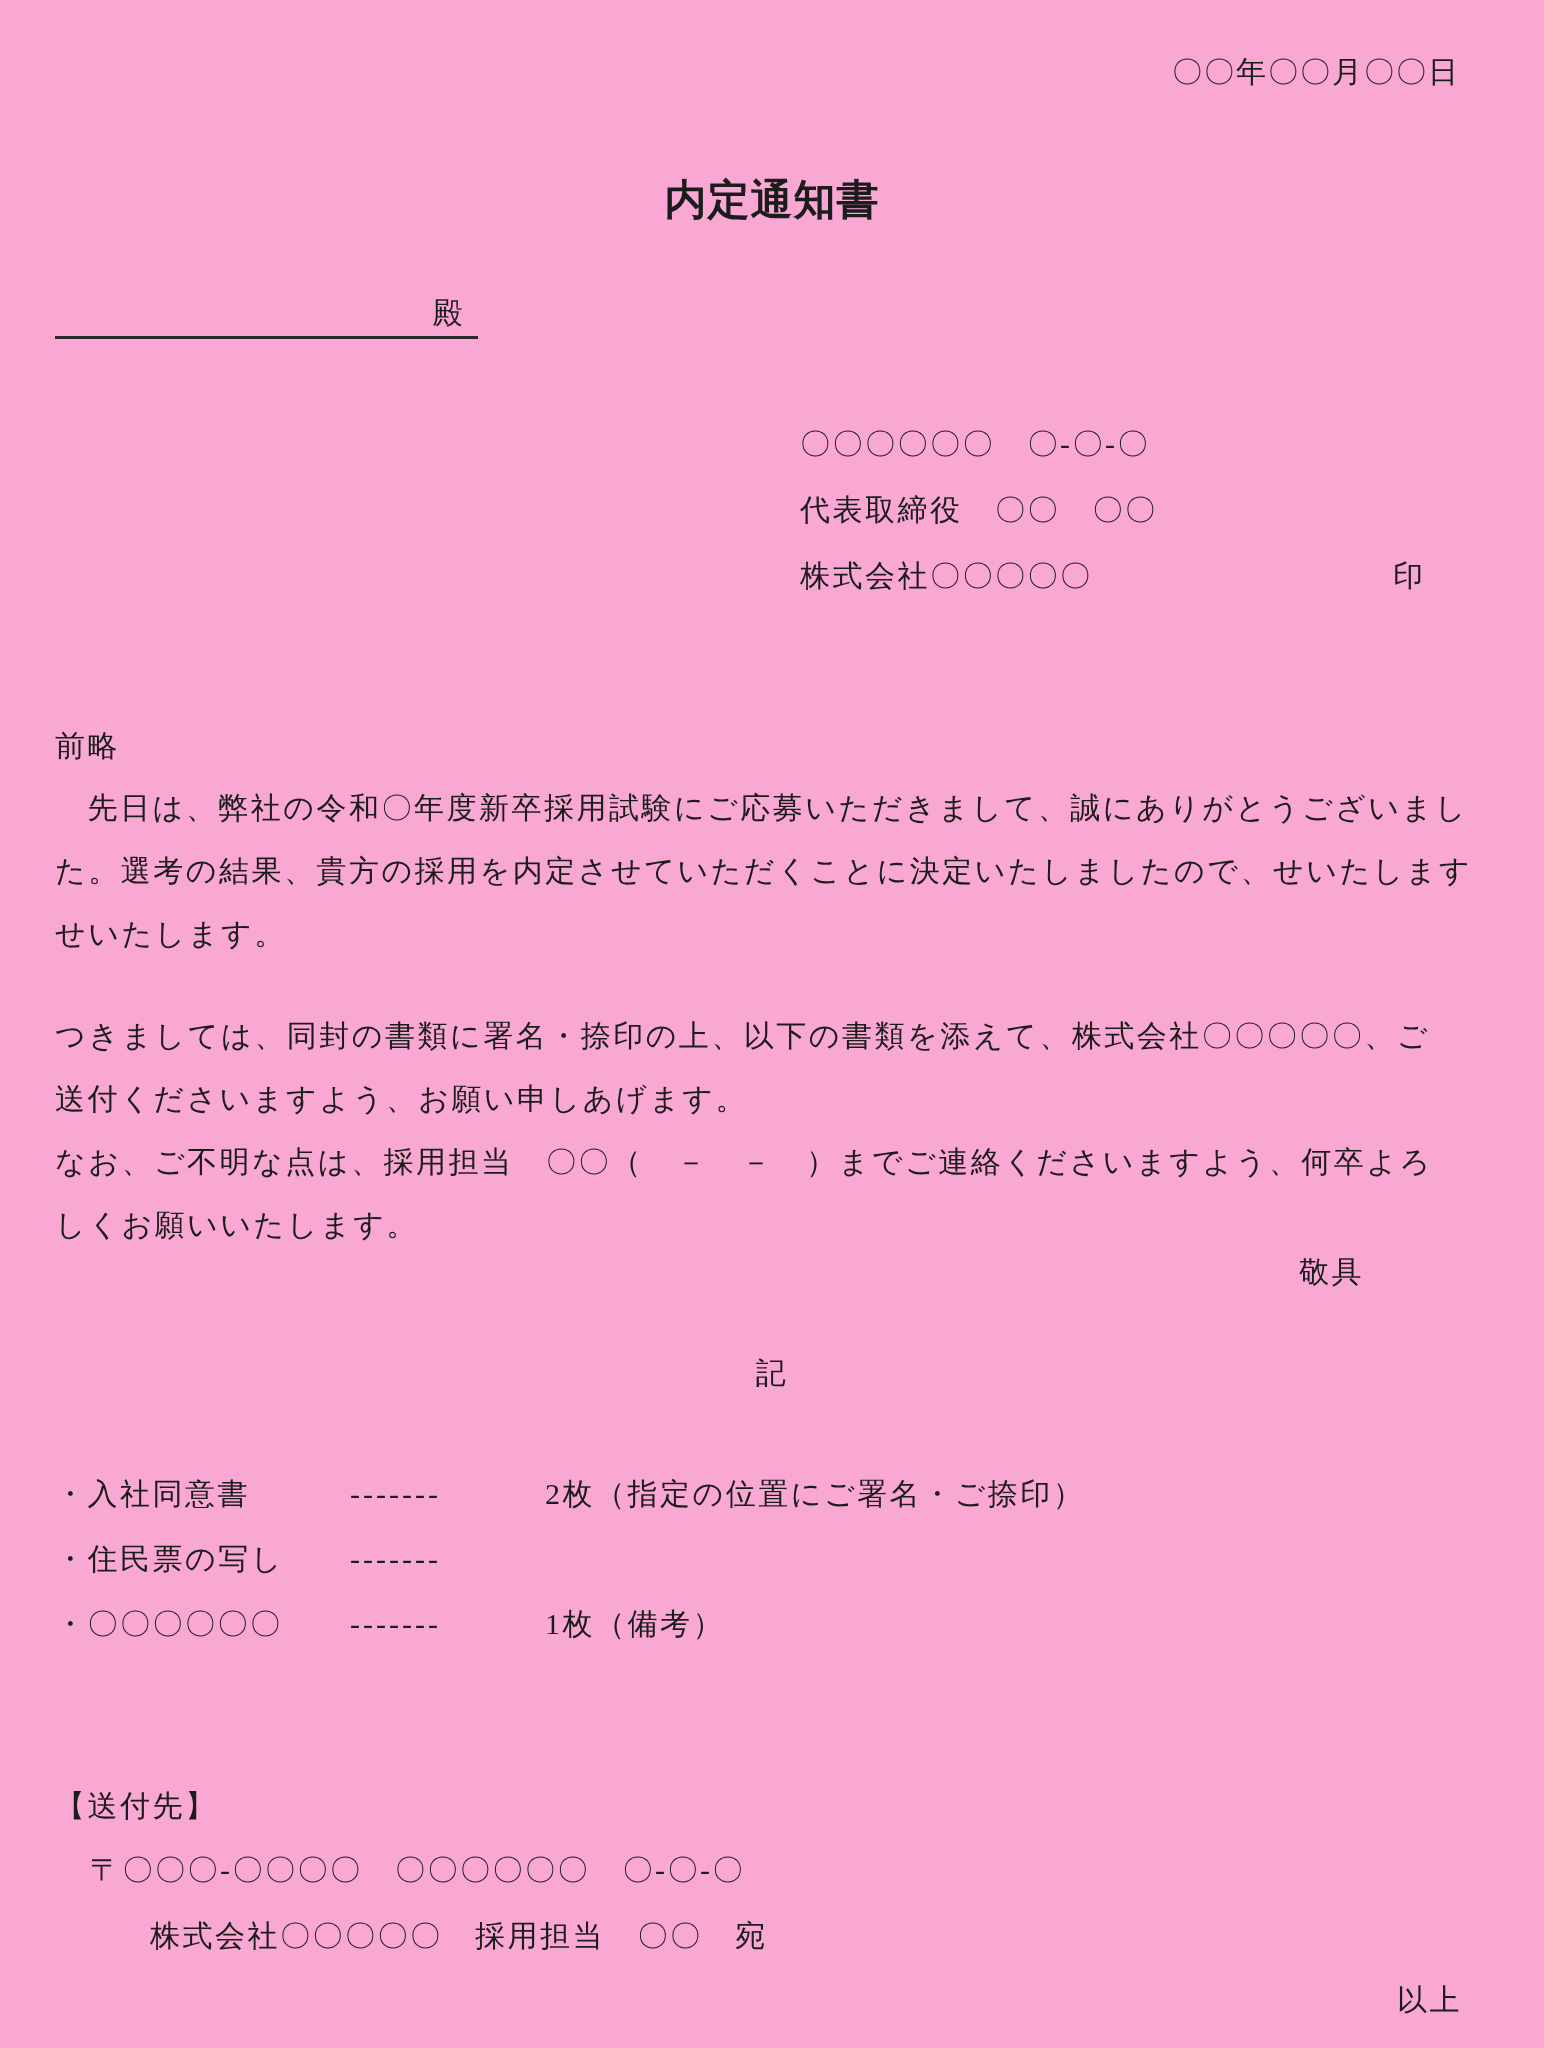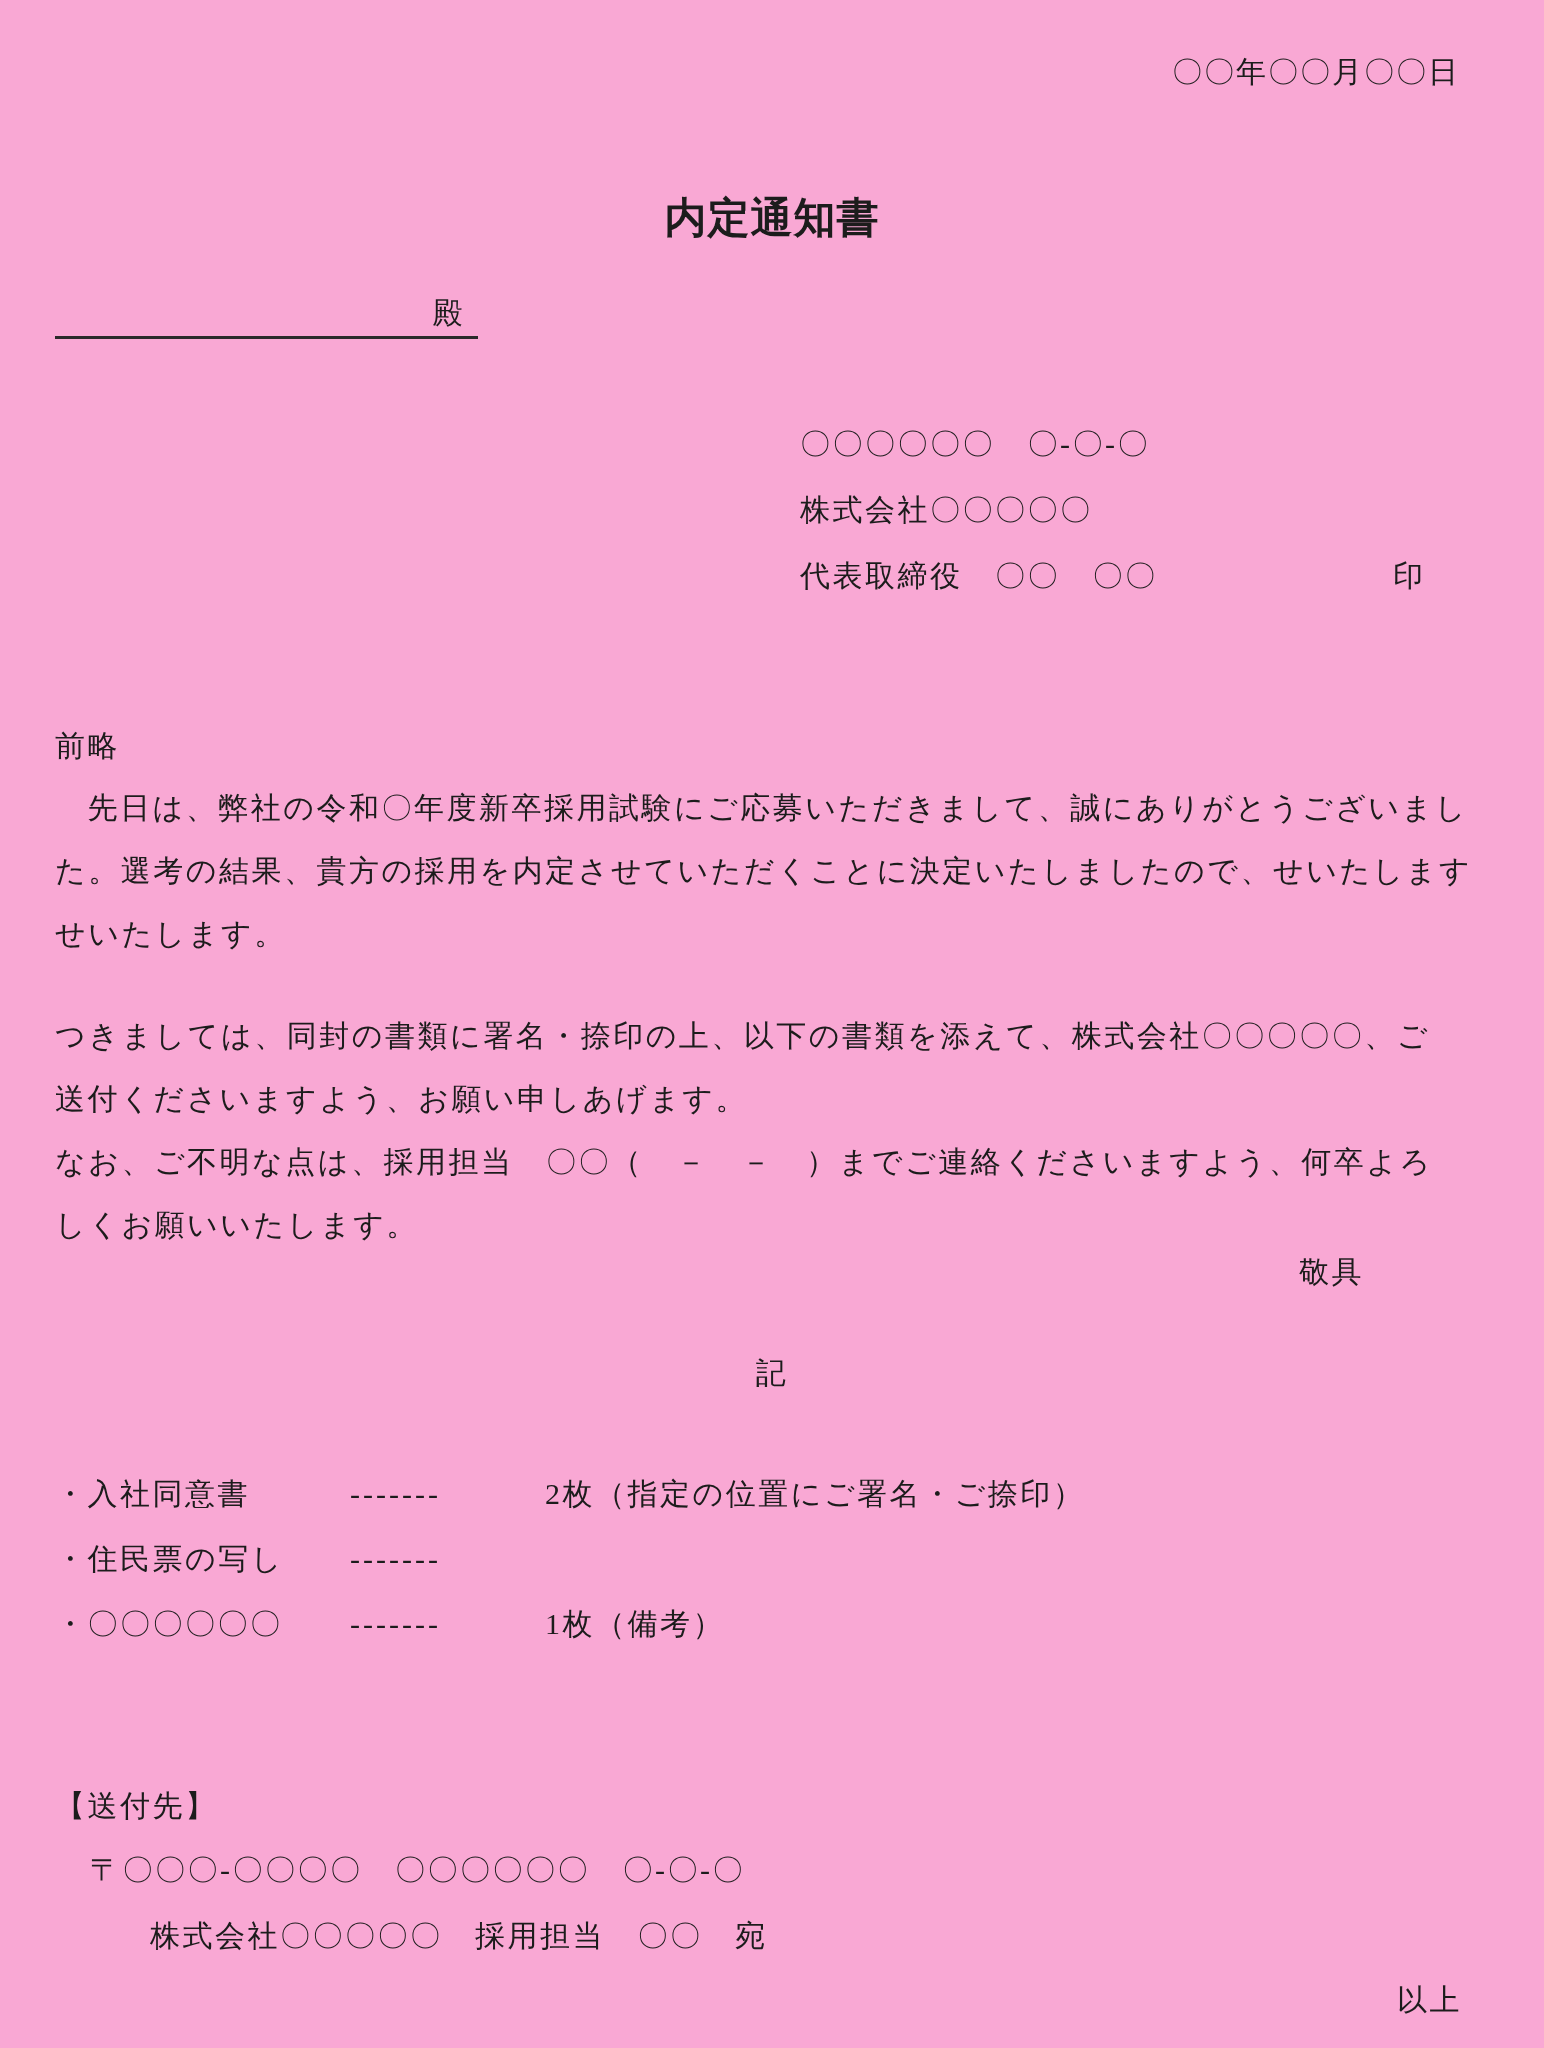--- a/index.html
+++ b/index.html
@@ -28,21 +28,21 @@
   }
   .title {
     top: 170px;
     left: 0;
     right: 0;
     text-align: center;
     font-size: 42px;
     font-weight: bold;
     line-height: 60px;
     letter-spacing: 1px;
-    margin: 18px;
+    margin: 0;
   }
   .recipient {
     top: 290px;
     left: 55px;
     width: 423px;
     line-height: 46px;
     border-bottom: 3px solid #2a2a2a;
     text-align: right;
     padding-right: 13px;
     box-sizing: border-box;
@@ -123,22 +123,22 @@
   <div class="abs date">〇〇年〇〇月〇〇日</div>
 
   <h1 class="abs title">内定通知書</h1>
 
   <div class="abs recipient">
     <span>殿</span>
   </div>
 
   <div class="abs sender">
     <div>〇〇〇〇〇〇　〇-〇-〇</div>
+    <div>代表取締役　〇〇　〇〇</div>
     <div>株式会社〇〇〇〇〇</div>
-    <div>代表取締役　〇〇　〇〇</div>
   </div>
 
   <div class="abs seal">印</div>
 
   <div class="abs opening">前略</div>
 
   <div class="abs para1">
     <div>　先日は、弊社の令和〇年度新卒採用試験にご応募いただきまして、誠にありがとうございまし</div>
     <div>た。選考の結果、貴方の採用を内定させていただくことに決定いたしましたので、せいたします</div>
     <div>せいたします。</div>

